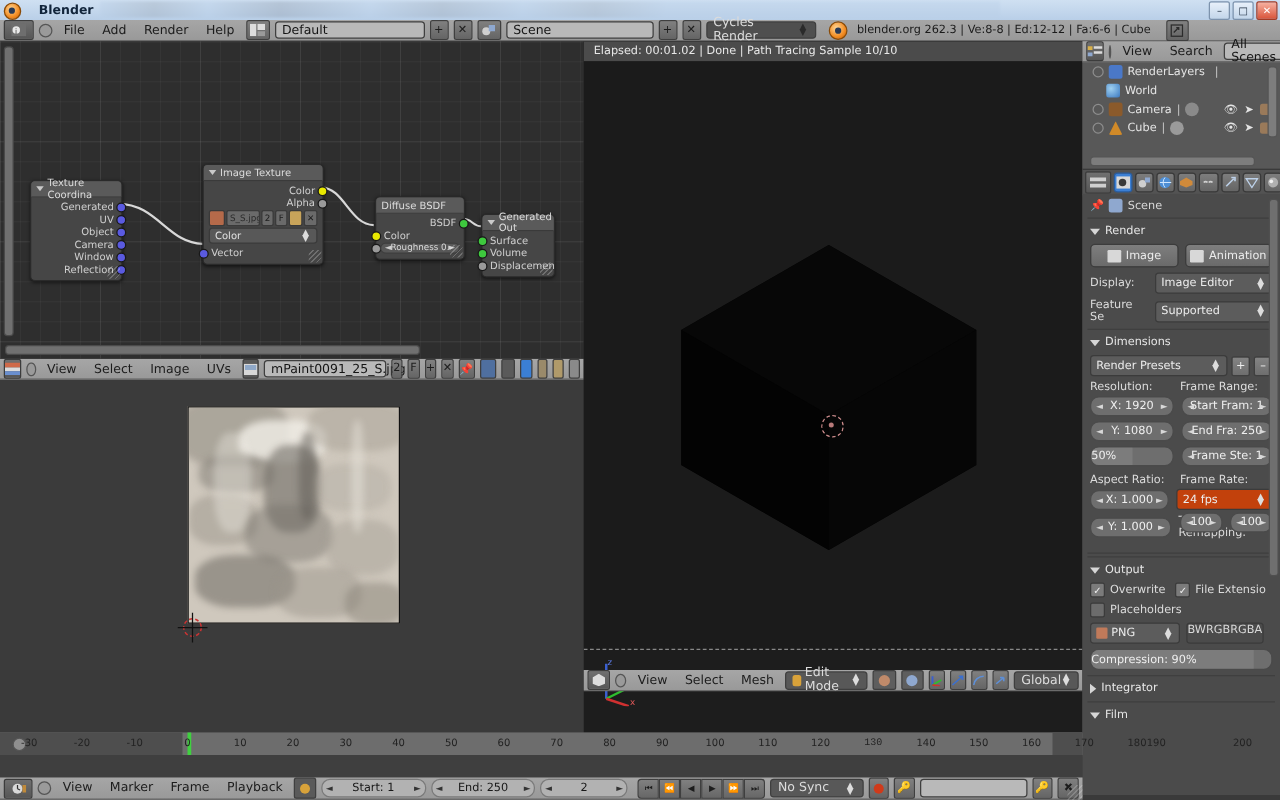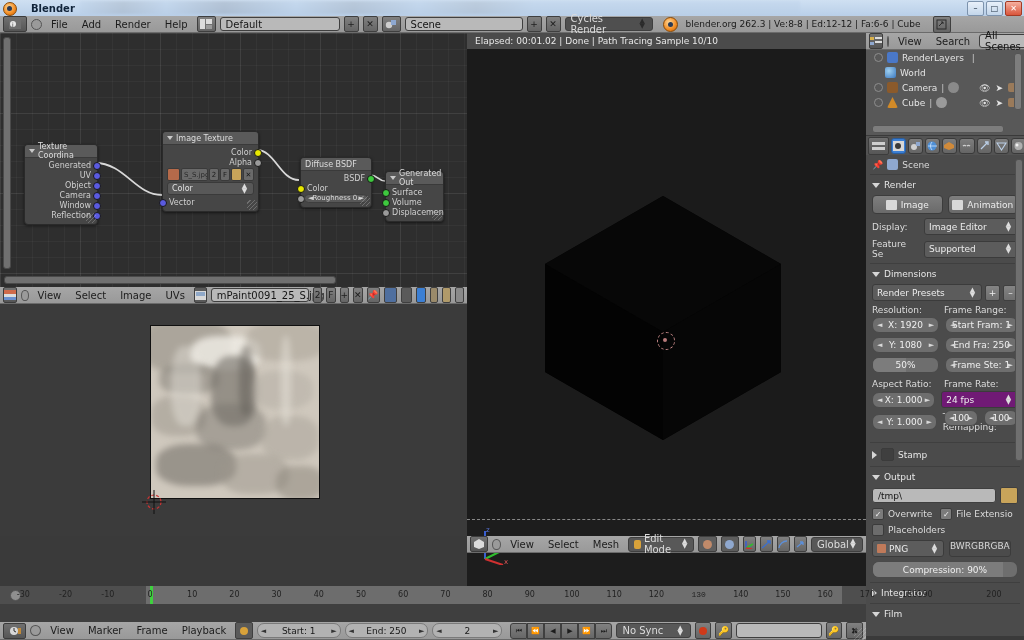--- a/index.html
+++ b/index.html
@@ -92,29 +92,29 @@
 
   #pbody{position:absolute;left:0;top:122px;width:158px;height:481px;background:#4b4b4b;overflow:hidden;}
   .sec{font-size:9px;color:#e6e6e6;display:flex;align-items:center;gap:4px;padding:3px 6px;}
   .sec .ca{width:0;height:0;border-left:4px solid transparent;border-right:4px solid transparent;border-top:5px solid #d6d6d6;}
   .sec .ca.r{border-left:5px solid #d6d6d6;border-top:4px solid transparent;border-bottom:4px solid transparent;border-right:0;}
   .sep{height:1px;background:#3f3f3f;margin:2px 4px;}
   .prow{display:flex;align-items:center;gap:4px;padding:2px 6px;font-size:9px;color:#d8d8d8;}
   .lbl{color:#dcdcdc;font-size:9px;}
   .big{height:17px;border-radius:4px;background:linear-gradient(to bottom,#7e7e7e,#6a6a6a);border:1px solid #3c3c3c;display:flex;align-items:center;justify-content:center;gap:4px;font-size:9px;color:#ececec;}
   .dd{height:15px;background:#5c5c5c;border:1px solid #3b3b3b;border-radius:3px;display:flex;align-items:center;padding:0 4px;font-size:9px;color:#ececec;justify-content:space-between;}
-  .ddark{background:#701a75;}
+  .ddark{background:#c2410c;}
   .np{height:14px;border-radius:7px;background:#6e6e6e;border:1px solid #4a4a4a;position:relative;display:flex;align-items:center;justify-content:center;font-size:9px;color:#efefef;}
   .np .la{position:absolute;left:4px;font-size:7px;color:#d8d8d8;}
   .np .ra{position:absolute;right:4px;font-size:7px;color:#d8d8d8;}
   .cb{width:10px;height:10px;border:1px solid #3b3b3b;border-radius:2px;background:#6c6c6c;display:flex;align-items:center;justify-content:center;font-size:8px;color:#f0f0f0;}
   .cb.on{background:#7b7b7b;}
   .swbox{width:11px;height:11px;border:1px solid #3b3b3b;border-radius:2px;background:#3f3f3f;}
   .bwrgb{display:flex;border:1px solid #3b3b3b;border-radius:3px;overflow:hidden;height:15px;}
-  .slider{height:15px;border-radius:7px;background:#6e6e6e;border:1px solid #4a4a4a;display:flex;align-items:center;justify-content:center;font-size:9px;color:#efefef;position:relative;overflow:hidden;}
+  .slider{height:15px;border-radius:7px;background:#6e6e6e;border:1px solid #4a4a4a;display:flex;align-items:center;font-size:9px;color:#efefef;position:relative;overflow:hidden;}
   .slider .fill{position:absolute;left:0;top:0;bottom:0;background:#7c7c7c;}
   .slider span{position:relative;}
   #pscroll{position:absolute;right:1px;top:126px;width:6px;height:300px;background:#6f6f6f;border-radius:3px;border:1px solid #4f4f4f;}
 
   
   #tl{left:0;top:586px;width:866px;height:54px;background:#4b4b4b;}
   #tlruler{position:absolute;left:0;top:0;width:866px;height:18px;background:#6d6d6d;border-bottom:1px solid #3f3f3f;}
   #tlruler .tk{position:absolute;top:4px;font-size:8px;color:#222;transform:translateX(-50%);}
   #tldark{position:absolute;left:0;top:0;height:18px;background:#4e4e4e;}
   #tldark2{position:absolute;top:0;height:18px;background:#4e4e4e;}
@@ -678,34 +678,25 @@
             <span class="ra">►</span>
           </span>
         <span class="np" style="width:32px">
             <span class="la">◄</span>
             <span>100</span>
             <span class="ra">►</span>
           </span>
       </div>
       <div class="sep" style="margin-top:14px"></div>
 
-      <div class="sec">
-        <span class="ca r"></span>
-        <span class="swbox"></span>
-        <span>Stamp</span>
-      </div>
       <div class="sep"></div>
 
       <div class="sec">
         <span class="ca"></span>
         <span>Output</span>
-      </div>
-      <div class="prow">
-        <span class="field light" style="flex:1;height:15px;font-size:9px">/tmp\</span>
-        <span class="sq" style="width:16px;height:15px;background:#c8a45a"></span>
       </div>
       <div class="prow" style="gap:8px">
         <span style="display:flex;align-items:center;gap:4px">
           <span class="cb on">✓</span>
           <span class="lbl">Overwrite</span>
         </span>
         <span style="display:flex;align-items:center;gap:4px">
           <span class="cb on">✓</span>
           <span class="lbl">File Extensio</span>
         </span>

